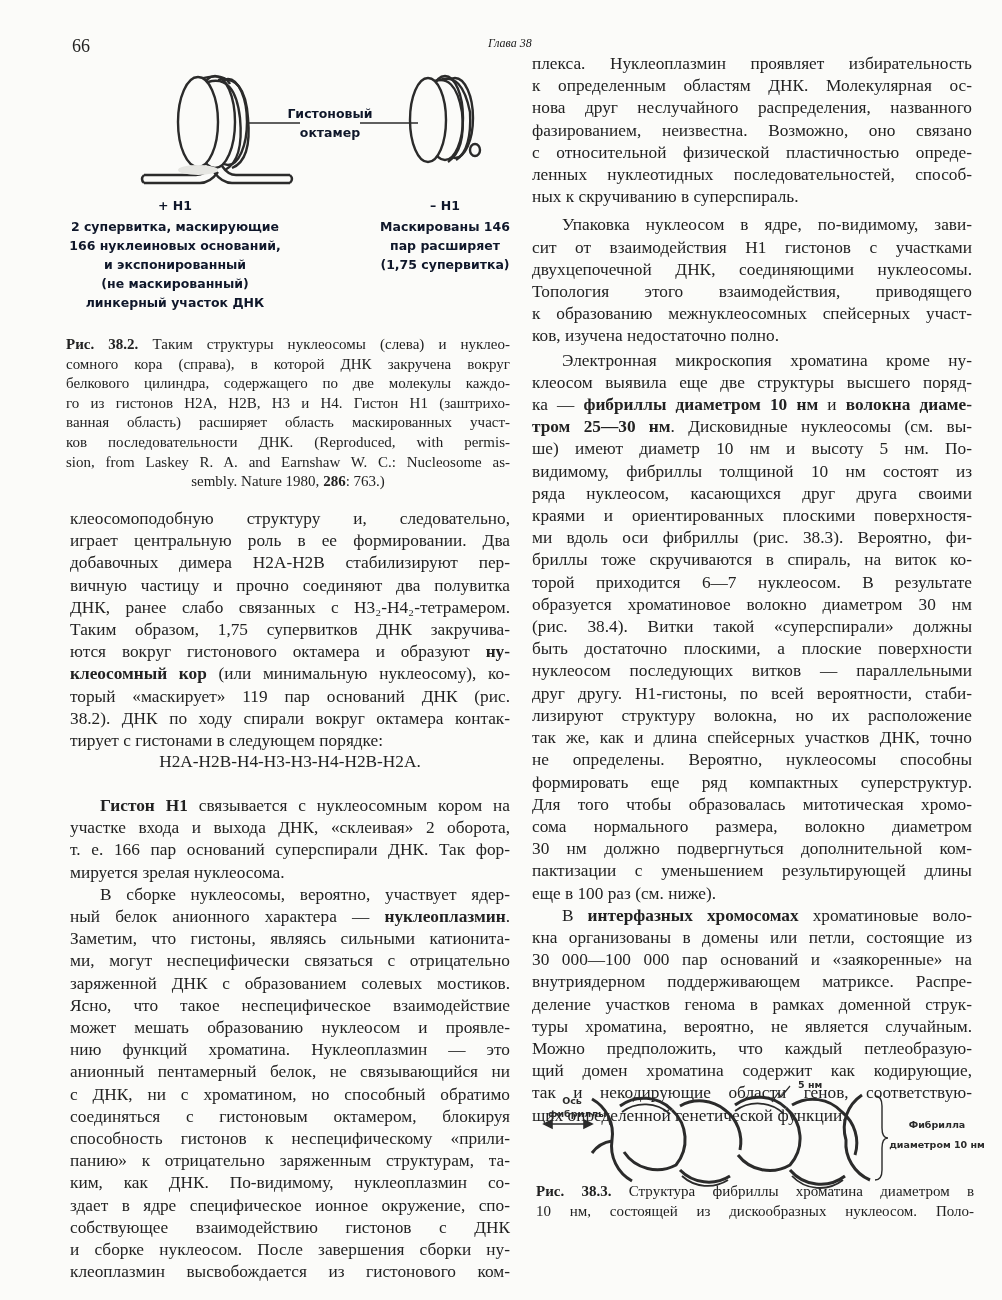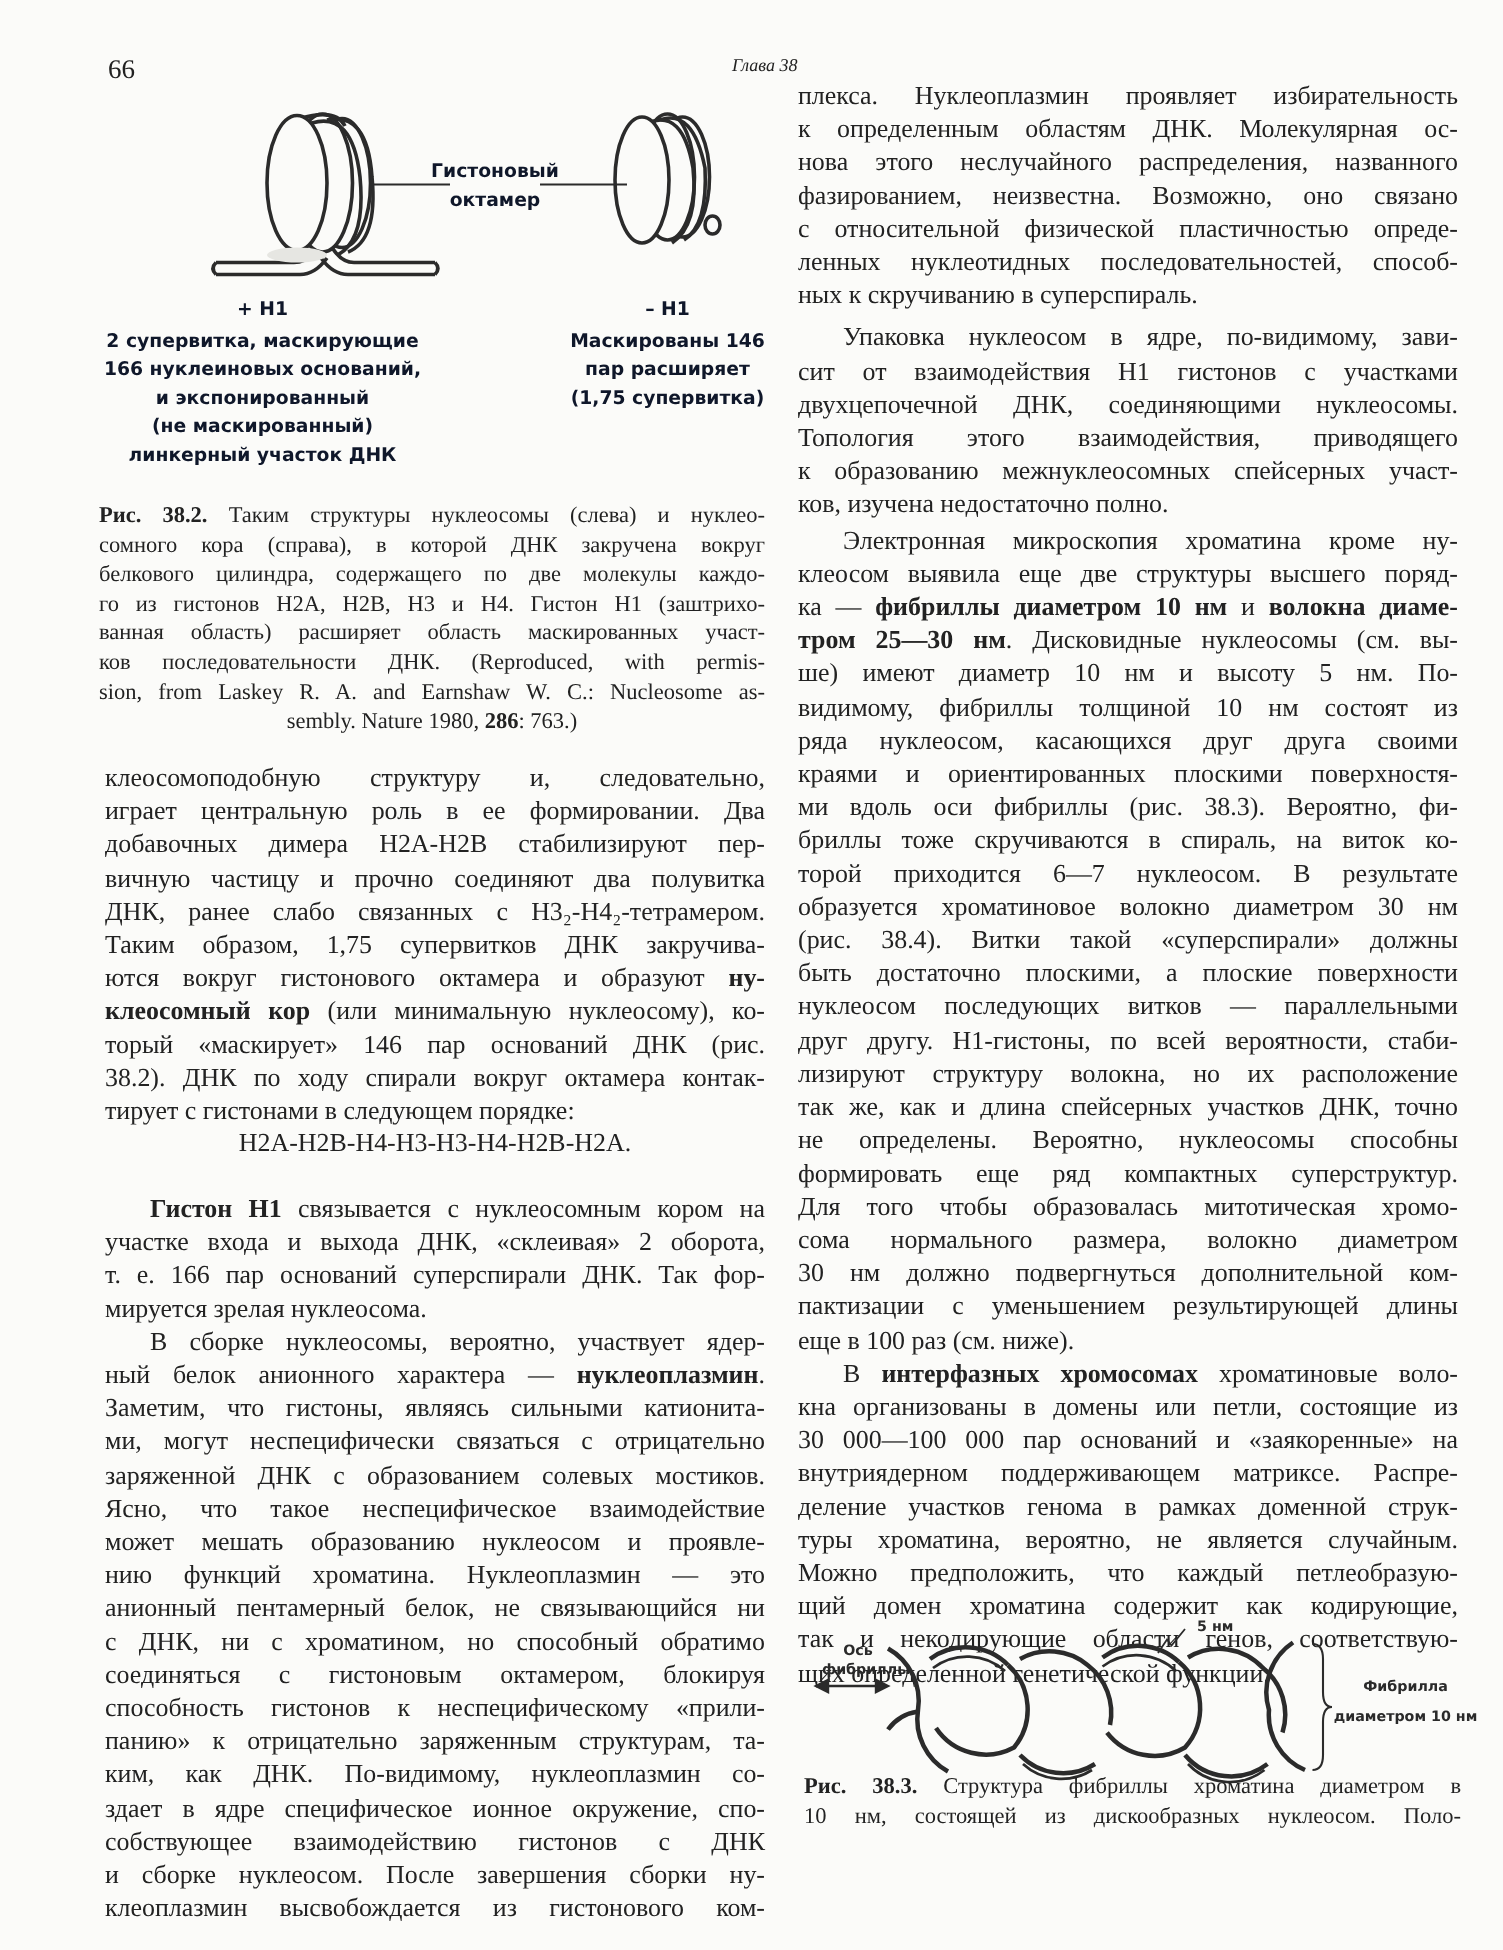--- a/index.html
+++ b/index.html
@@ -89,21 +89,21 @@
 
 <div class="col" style="left:70px;top:508px;width:440px;">
   <span class="ln">клеосомоподобную структуру и, следовательно,</span>
   <span class="ln">играет центральную роль в ее формировании. Два</span>
   <span class="ln">добавочных димера H2A-H2B стабилизируют пер-</span>
   <span class="ln">вичную частицу и прочно соединяют два полувитка</span>
   <span class="ln">ДНК, ранее слабо связанных с H3₂-H4₂-тетрамером.</span>
   <span class="ln">Таким образом, 1,75 супервитков ДНК закручива-</span>
   <span class="ln"><span>ются вокруг гистонового октамера и образуют </span><b>ну-</b></span>
   <span class="ln"><b>клеосомный кор</b><span> (или минимальную нуклеосому), ко-</span></span>
-  <span class="ln">торый «маскирует» 146 пар оснований ДНК (рис.</span>
+  <span class="ln">торый «маскирует» 119 пар оснований ДНК (рис.</span>
   <span class="ln">38.2). ДНК по ходу спирали вокруг октамера контак-</span>
   <span class="ln last">тирует с гистонами в следующем порядке:</span>
 </div>
 
 <div class="formula">H2A-H2B-H4-H3-H3-H4-H2B-H2A.</div>
 
 <div class="col" style="left:70px;top:795px;width:440px;">
   <span class="ln ind"><b>Гистон H1</b><span> связывается с нуклеосомным кором на</span></span>
   <span class="ln">участке входа и выхода ДНК, «склеивая» 2 оборота,</span>
   <span class="ln">т. е. 166 пар оснований суперспирали ДНК. Так фор-</span>
@@ -124,21 +124,21 @@
   <span class="ln">ким, как ДНК. По-видимому, нуклеоплазмин со-</span>
   <span class="ln">здает в ядре специфическое ионное окружение, спо-</span>
   <span class="ln">собствующее взаимодействию гистонов с ДНК</span>
   <span class="ln">и сборке нуклеосом. После завершения сборки ну-</span>
   <span class="ln">клеоплазмин высвобождается из гистонового ком-</span>
 </div>
 
 <div class="col" style="left:532px;top:53px;width:440px;">
   <span class="ln">плекса. Нуклеоплазмин проявляет избирательность</span>
   <span class="ln">к определенным областям ДНК. Молекулярная ос-</span>
-  <span class="ln">нова этого неслучайного распределения, названного</span>
+  <span class="ln">нова друг неслучайного распределения, названного</span>
   <span class="ln">фазированием, неизвестна. Возможно, оно связано</span>
   <span class="ln">с относительной физической пластичностью опреде-</span>
   <span class="ln">ленных нуклеотидных последовательностей, способ-</span>
   <span class="ln last">ных к скручиванию в суперспираль.</span>
 
   <span class="ln ind" style="margin-top:6px">Упаковка нуклеосом в ядре, по-видимому, зави-</span>
   <span class="ln">сит от взаимодействия H1 гистонов с участками</span>
   <span class="ln">двухцепочечной ДНК, соединяющими нуклеосомы.</span>
   <span class="ln">Топология этого взаимодействия, приводящего</span>
   <span class="ln">к образованию межнуклеосомных спейсерных участ-</span>

